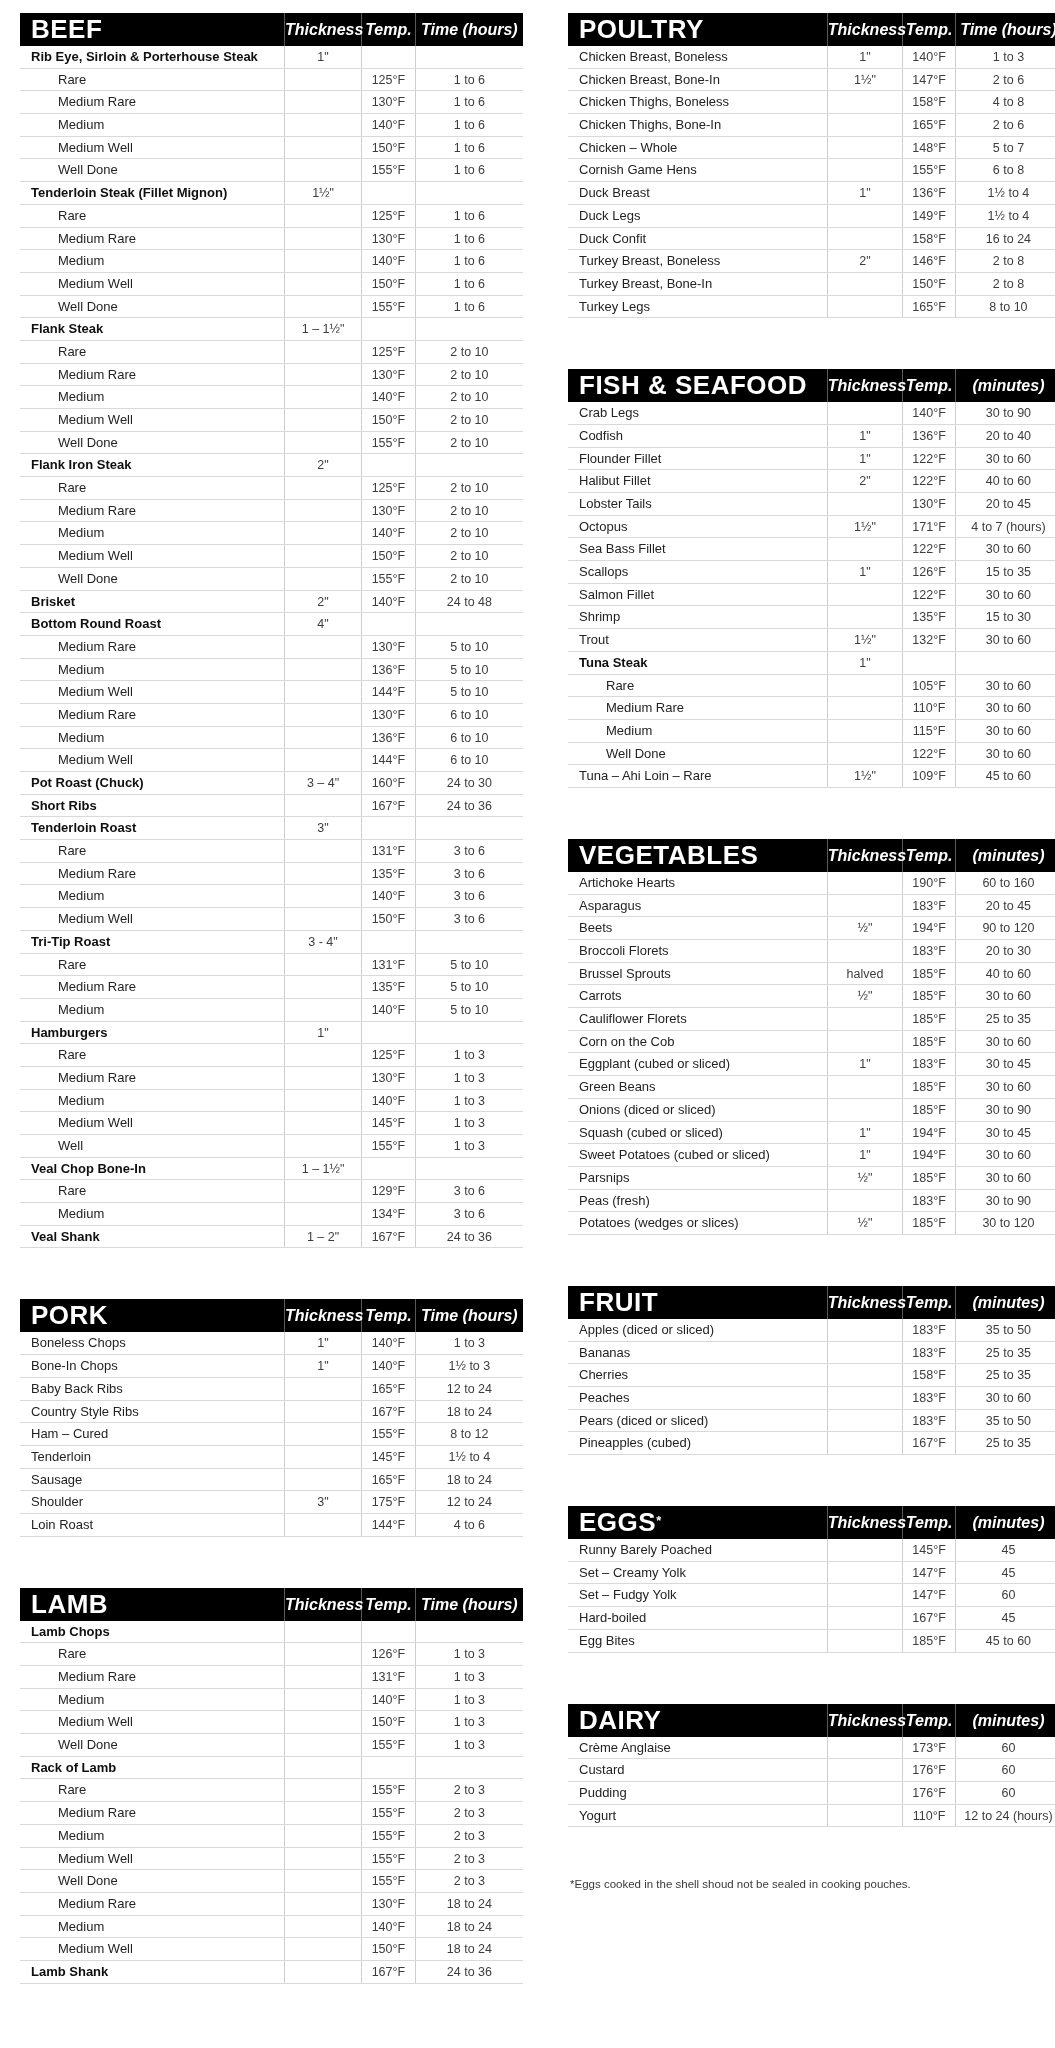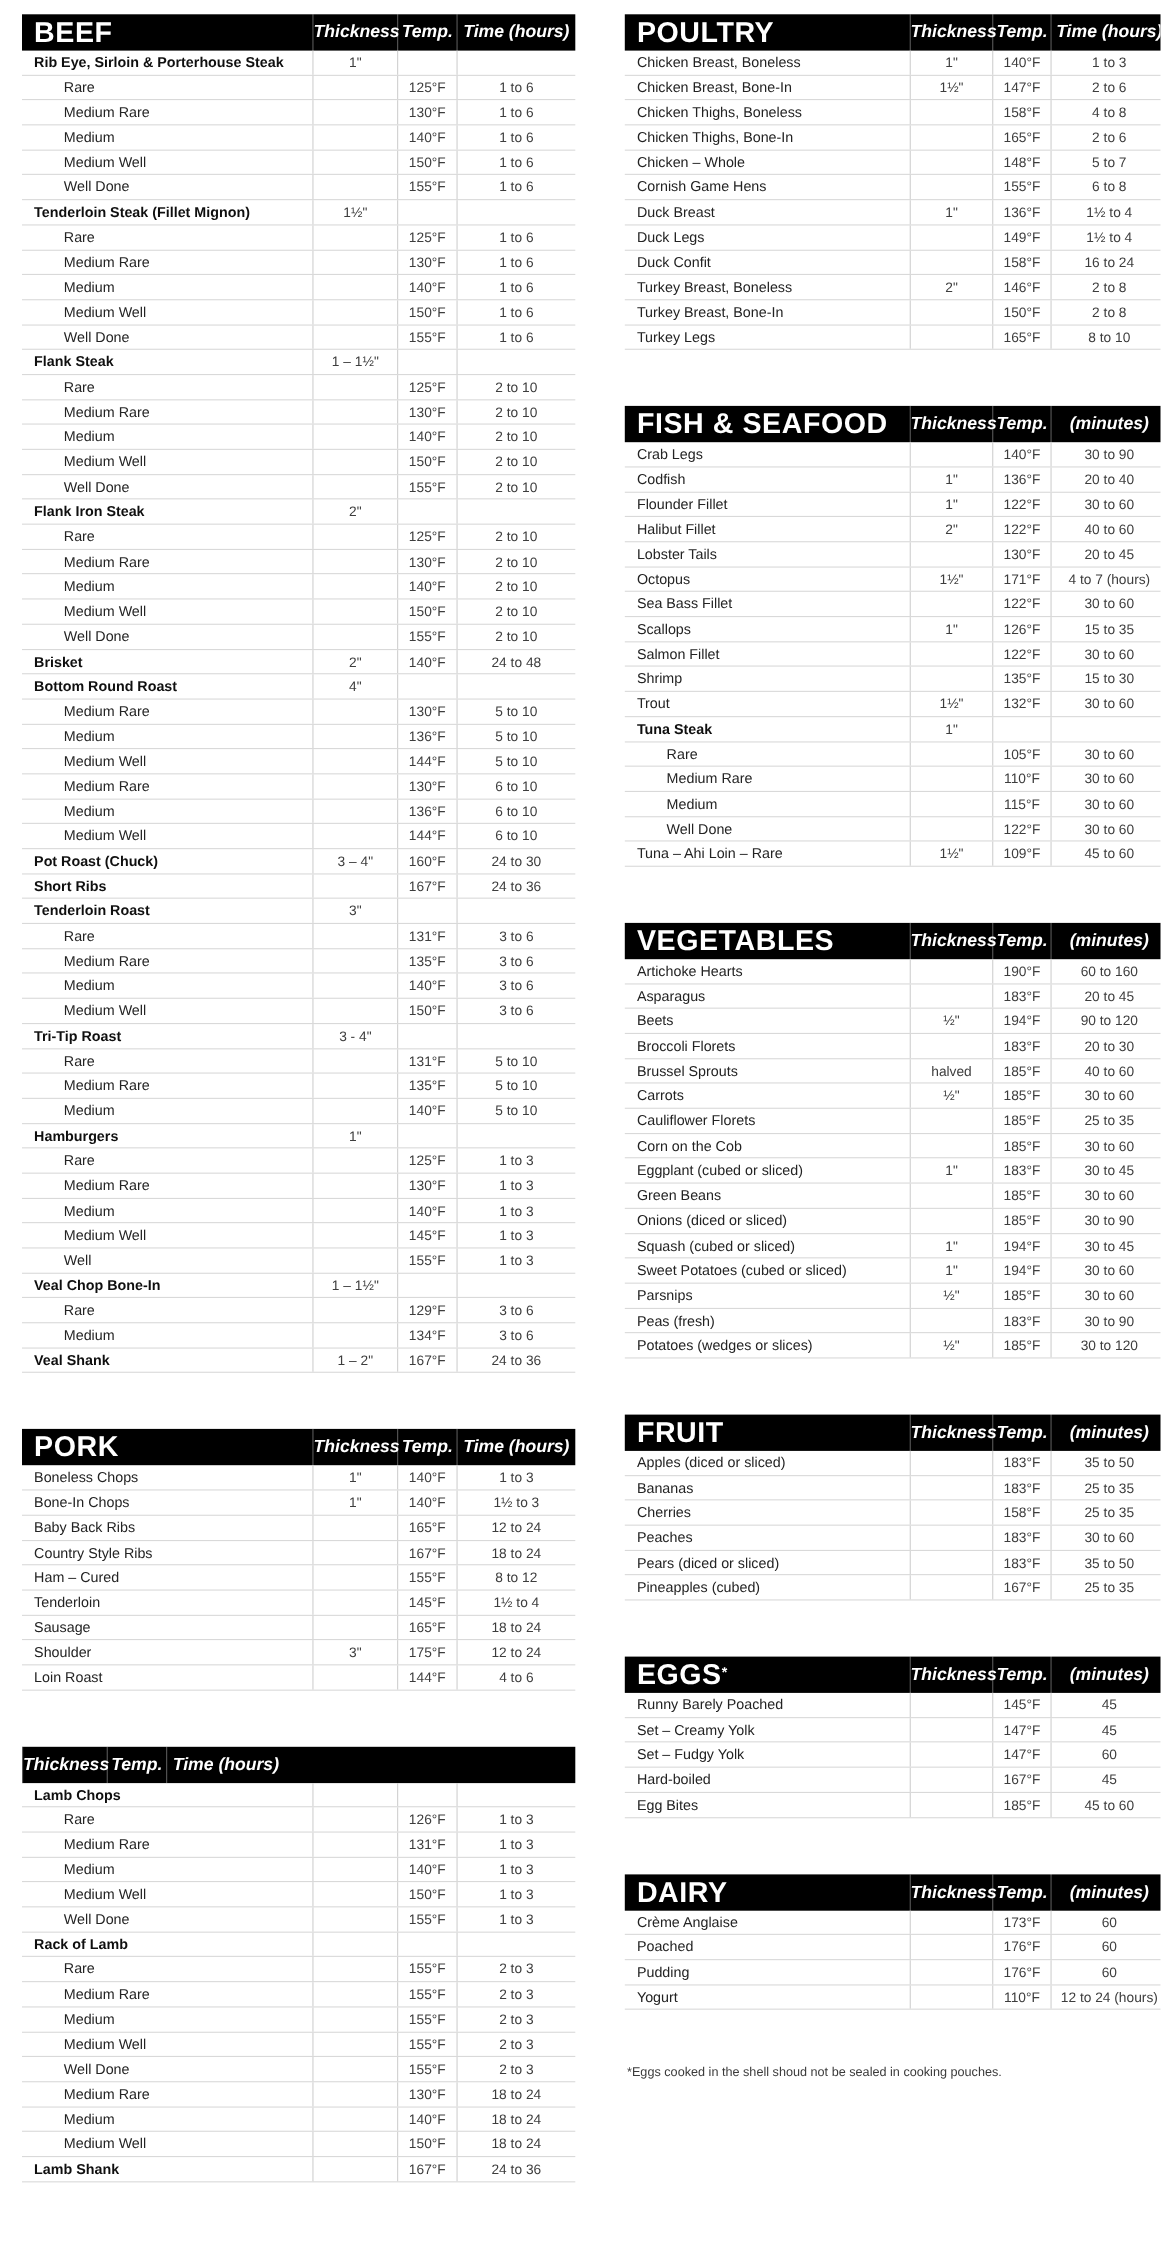--- a/index.html
+++ b/index.html
@@ -433,20 +433,21 @@
         </div>
         <div class="row">
           <span class="cell c-name">Loin Roast</span>
           <span class="cell c-thick"></span>
           <span class="cell c-temp">144°F</span>
           <span class="cell c-time">4 to 6</span>
         </div>
       </div>
       <div class="section">
         <div class="band">
+          <span class="h-name"><span class="title">LAMB</span><span class="title-sup"></span></span>
           <span class="h-small h-thick">Thickness</span>
           <span class="h-small h-temp">Temp.</span>
           <span class="h-small h-time">Time (hours)</span>
         </div>
         <div class="row group">
           <span class="cell c-name">Lamb Chops</span>
           <span class="cell c-thick"></span>
           <span class="cell c-temp"></span>
           <span class="cell c-time"></span>
         </div>
@@ -926,21 +927,21 @@
           <span class="h-small h-temp">Temp.</span>
           <span class="h-small h-time">Time (minutes)</span>
         </div>
         <div class="row">
           <span class="cell c-name">Crème Anglaise</span>
           <span class="cell c-thick"></span>
           <span class="cell c-temp">173°F</span>
           <span class="cell c-time">60</span>
         </div>
         <div class="row">
-          <span class="cell c-name">Poached</span>
+          <span class="cell c-name">Custard</span>
           <span class="cell c-thick"></span>
           <span class="cell c-temp">176°F</span>
           <span class="cell c-time">60</span>
         </div>
         <div class="row">
           <span class="cell c-name">Pudding</span>
           <span class="cell c-thick"></span>
           <span class="cell c-temp">176°F</span>
           <span class="cell c-time">60</span>
         </div>

